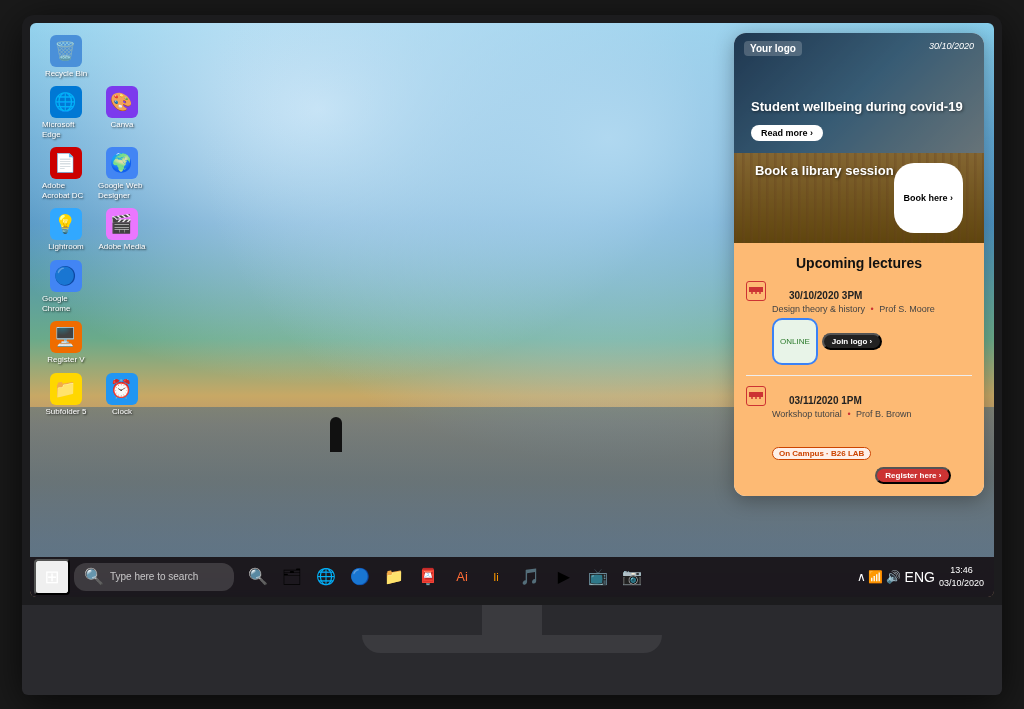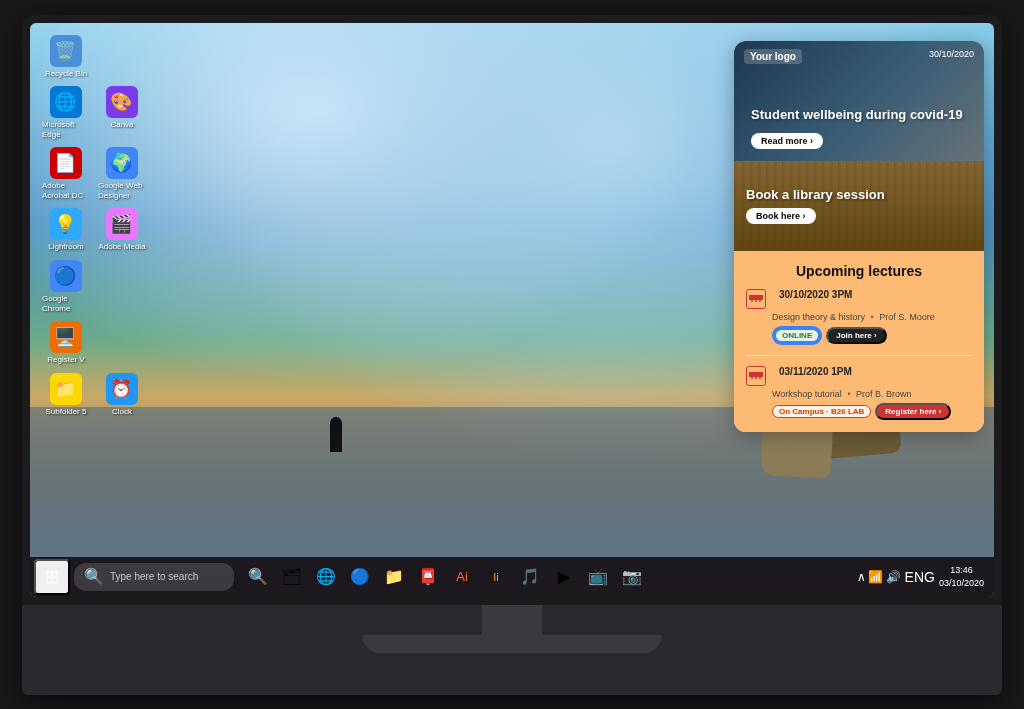--- a/index.html
+++ b/index.html
@@ -205,21 +205,21 @@
     .taskbar-clock {
       text-align: center;
       font-size: 9px;
       color: #fff;
       line-height: 1.4;
     }
 
     
     .widget-panel {
       position: absolute;
-      top: 18px;
+      top: 10px;
       right: 10px;
       width: 250px;
       background: #fff;
       border-radius: 12px;
       overflow: hidden;
       box-shadow: 0 4px 20px rgba(0,0,0,0.3);
       z-index: 50;
     }
 
     
@@ -251,20 +251,21 @@
       font-size: 10px;
       font-weight: bold;
       color: #fff;
       background: rgba(255,255,255,0.2);
       padding: 2px 6px;
       border-radius: 4px;
     }
     .banner1-date {
       font-size: 9px;
       color: #fff;
+      font-style: italic;
     }
     .banner1-content {
       position: absolute;
       bottom: 12px;
       left: 10px;
       right: 10px;
       margin-left: 7px;
     }
     .banner1-title {
       font-size: 13px;
@@ -308,21 +309,21 @@
     }
     .banner2-overlay {
       position: absolute;
       inset: 0;
       background: rgba(30,15,5,0.4);
     }
     .banner2-content {
       position: absolute;
       inset: 0;
       display: flex;
-      flex-direction: column;
+      flex-direction: row;
       justify-content: center;
       padding: 10px 12px;
     }
     .banner2-title {
       font-size: 13px;
       font-weight: bold;
       color: #fff;
       margin-bottom: 6px;
       text-shadow: 1px 1px 3px rgba(0,0,0,0.6);
     }
@@ -358,22 +359,22 @@
       padding-bottom: 10px;
       border-bottom: 1px solid #eee;
     }
     .lecture-item:last-child {
       border-bottom: none;
       margin-bottom: 0;
       padding-bottom: 0;
     }
     .lecture-datetime-row {
       display: flex;
-      align-items: flex-start;
-      gap: 13px;
+      align-items: flex-end;
+      gap: 23px;
       margin-bottom: 3px;
     }
     .calendar-icon-small {
       width: 20px;
       height: 20px;
       border: 1.5px solid #cc3333;
       border-radius: 3px;
       display: flex;
       flex-direction: column;
       align-items: center;
@@ -415,25 +416,25 @@
     }
     .lecture-tags {
       display: flex;
       gap: 4px;
       align-items: center;
       padding-left: 26px;
     }
     .tag-online {
       background: #e8f4e8;
       color: #2a7a2a;
-      border: 4px solid #3b82f6;
+      border: 2px solid #3b82f6;
       border-radius: 10px;
-      padding: 1px 6px;
+      padding: 17px 6px;
       font-size: 8px;
-      font-weight: bold;
+      font-weight: normal;
     }
     .tag-campus {
       background: #fff0e8;
       color: #cc4400;
       border: 1px solid #cc4400;
       border-radius: 10px;
       padding: 1px 6px;
       font-size: 8px;
       font-weight: bold;
     }
@@ -453,20 +454,21 @@
       background: #cc3333;
       color: #fff;
       border-radius: 10px;
       padding: 2px 8px;
       font-size: 8px;
       font-weight: bold;
       cursor: pointer;
       display: inline-flex;
       align-items: center;
       gap: 3px;
+      margin-top: 44px;
     }
   </style>
 </head>
 <body>
 
 <div class="monitor-outer">
   <div class="monitor-bezel">
     <div class="screen">
       <div class="desktop">
 
@@ -583,21 +585,21 @@
                 </div>
                 <span class="lecture-datetime">30/10/2020 3PM</span>
               </div>
               <div class="lecture-info">
                 <span>Design theory &amp; history</span>
                 <span class="lecture-dot">•</span>
                 <span>Prof S. Moore</span>
               </div>
               <div class="lecture-tags">
                 <span class="tag-online">ONLINE</span>
-                <button class="tag-join">Join here ›</button>
+                <button class="tag-join">Join logo ›</button>
               </div>
             </div>
 
             <div class="lecture-item">
               <div class="lecture-datetime-row">
                 <div class="calendar-icon-small">
                   <div class="cal-top-line"></div>
                   <div class="cal-dots">
                     <div class="cal-dot"></div>
                     <div class="cal-dot"></div>

